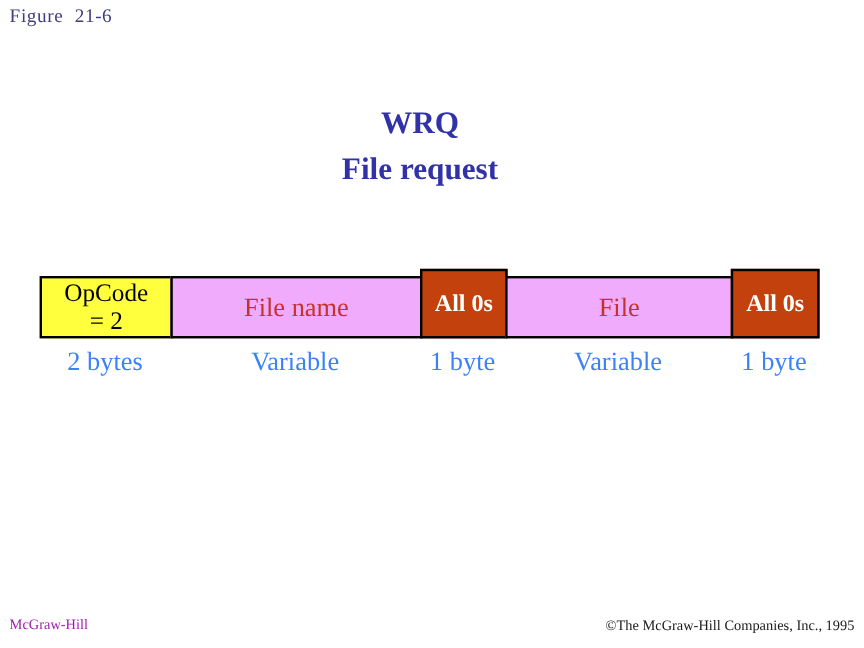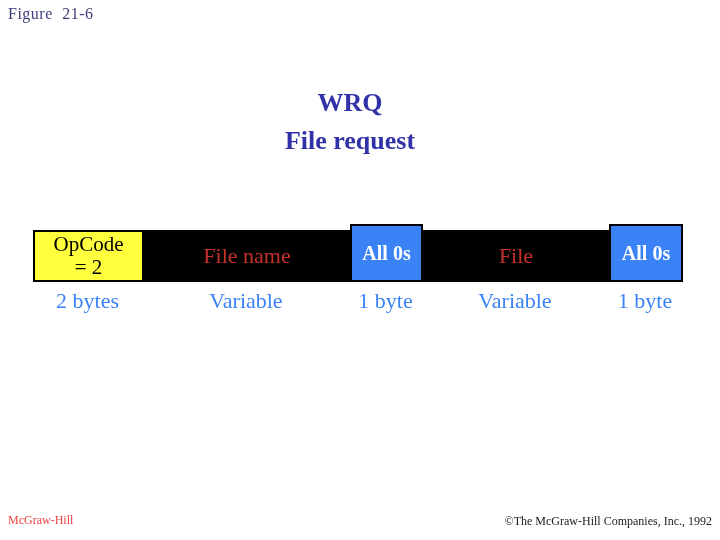--- a/index.html
+++ b/index.html
@@ -15,49 +15,49 @@
   }
   .slide-title{
     position:absolute;left:0;top:84px;width:700px;
     text-align:center;color:var(--title-blue,#3232A8);
     font-weight:bold;font-size:26px;line-height:38px;
   }
   .diagram{position:absolute;left:33px;top:224px;}
   .boxes{display:flex;align-items:flex-end;}
   .box{
     box-sizing:border-box;height:52px;margin-top:3px;
-    border:2px solid #000;background:#000000;
+    border:2px solid #000;background:#f0abfc;
     display:flex;flex-direction:column;align-items:center;justify-content:center;
     font-size:22px;color:#000;
   }
   .box + .box{margin-left:-2px;}
   .box.yellow{background:var(--yellow,#FFFF3E);font-size:21px;line-height:23px;}
   .box.black{
-    background:#3b82f6;border-color:#000;height:58px;margin-top:0;
+    background:#c2410c;border-color:#000;height:58px;margin-top:0;
     color:#fff;font-weight:bold;font-size:20px;
   }
   .box .red{color:var(--field-red,#C5322A);}
   .f0{width:111px;}
   .f1{width:210px;}
   .f2{width:73px;}
   .f3{width:190px;}
   .f4{width:74px;}
   .sizes{display:flex;margin-top:6px;}
   .size-label{
     box-sizing:border-box;text-align:center;
     font-size:22px;color:#3b82f6;
   }
   .s0{width:109px;}
   .s1{width:208px;}
   .s2{width:71px;}
   .s3{width:188px;}
   .s4{width:72px;}
   .footer-left{
     position:absolute;left:8px;top:513px;
-    font-size:12px;color:#ef4444;
+    font-size:12px;color:#a21caf;
   }
   .footer-right{
     position:absolute;right:8px;top:514px;
     font-size:12px;color:#1a1a1a;text-align:right;
   }
 </style>
 </head>
 <body>
 
 <div class="figure-label">Figure  21-6</div>
@@ -89,13 +89,13 @@
   <div class="sizes">
     <div class="size-label s0">2 bytes</div>
     <div class="size-label s1">Variable</div>
     <div class="size-label s2">1 byte</div>
     <div class="size-label s3">Variable</div>
     <div class="size-label s4">1 byte</div>
   </div>
 </div>
 
 <div class="footer-left">McGraw-Hill</div>
-<div class="footer-right">©The McGraw-Hill Companies, Inc., 1992</div>
+<div class="footer-right">©The McGraw-Hill Companies, Inc., 1995</div>
 
 </body></html>

